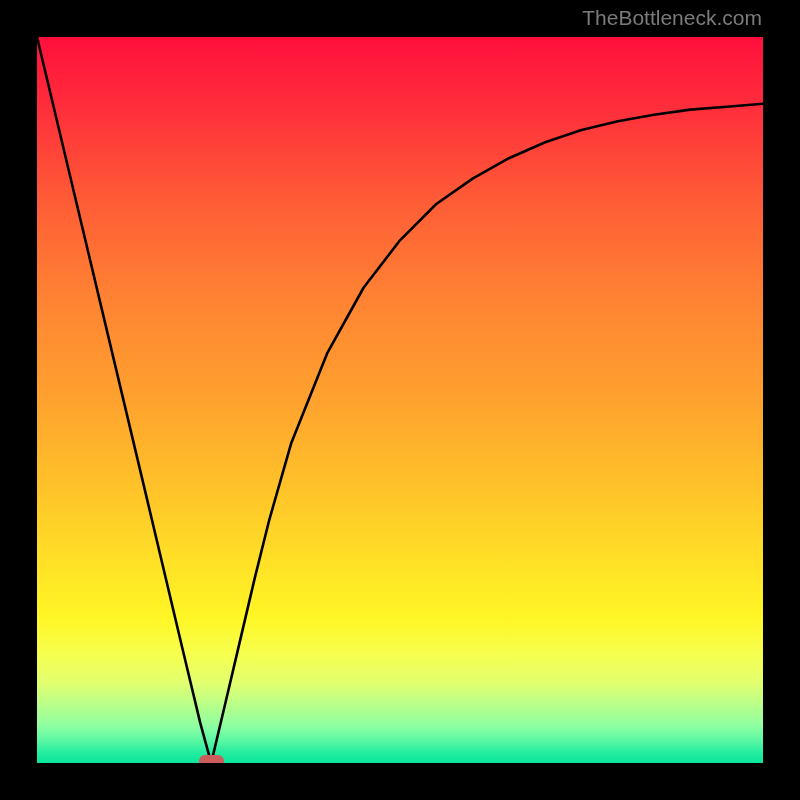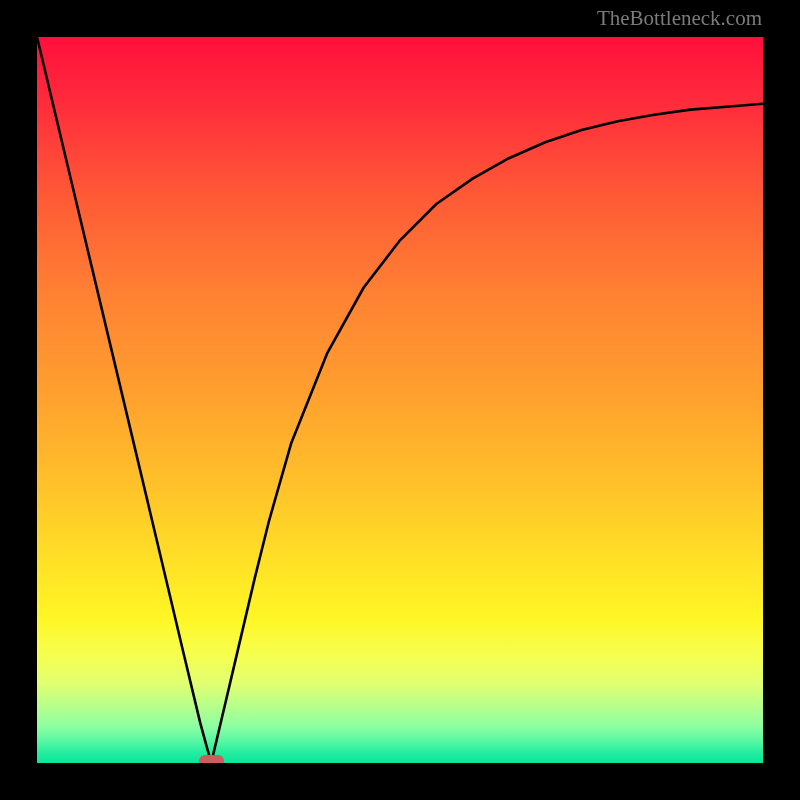--- a/index.html
+++ b/index.html
@@ -46,21 +46,20 @@
   }
   .watermark {
     position: absolute;
     top: 6px;
     right: 38px;
     color: #7b7b7b;
     font-size: 21px;
     font-weight: 500;
     letter-spacing: 0px;
     user-select: none;
-    font-family: Liberation Serif, serif;
   }
   .marker {
     position: absolute;
     background: #cd5c5c;
     border-radius: 9px;
   }
   svg.curve {
     position: absolute;
     left: 0;
     top: 0;

